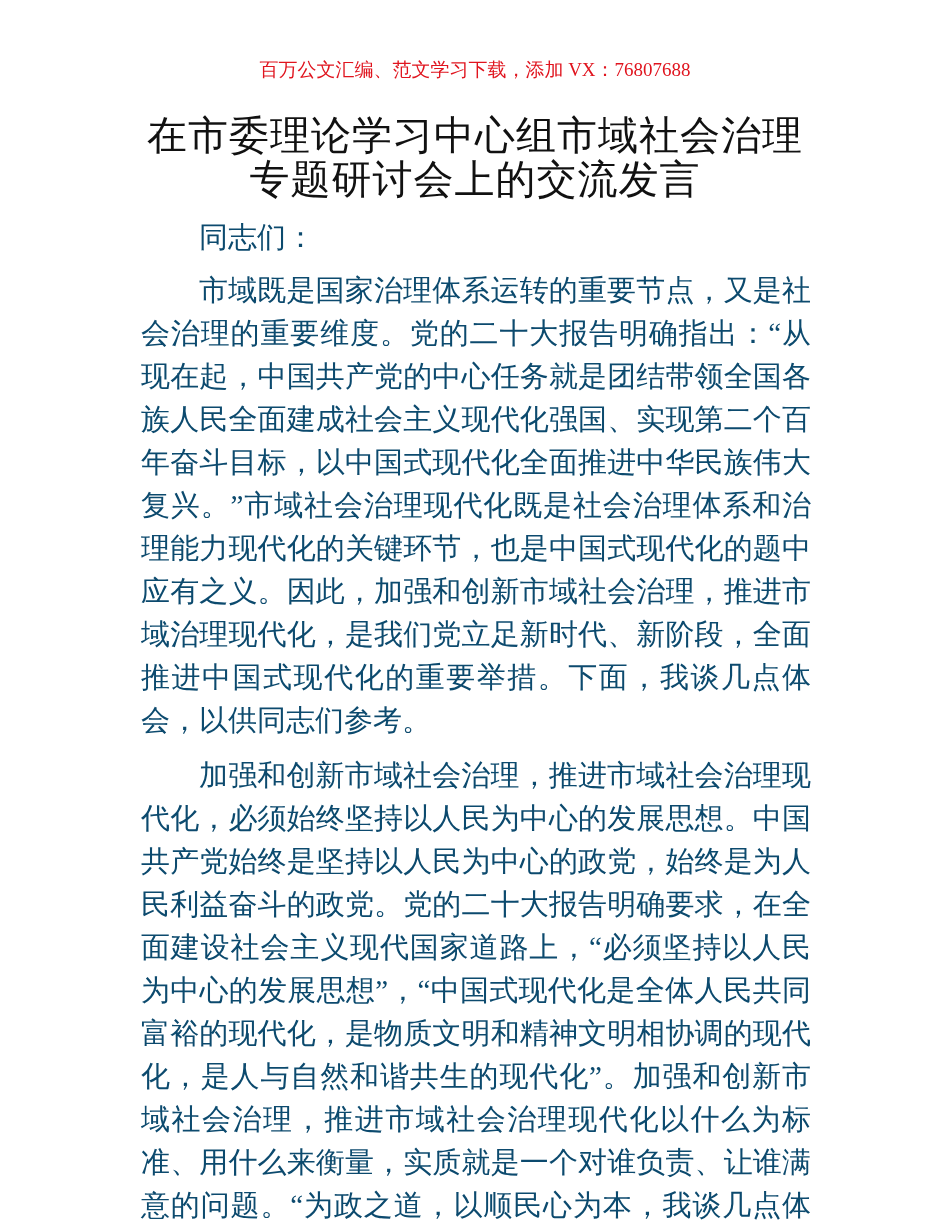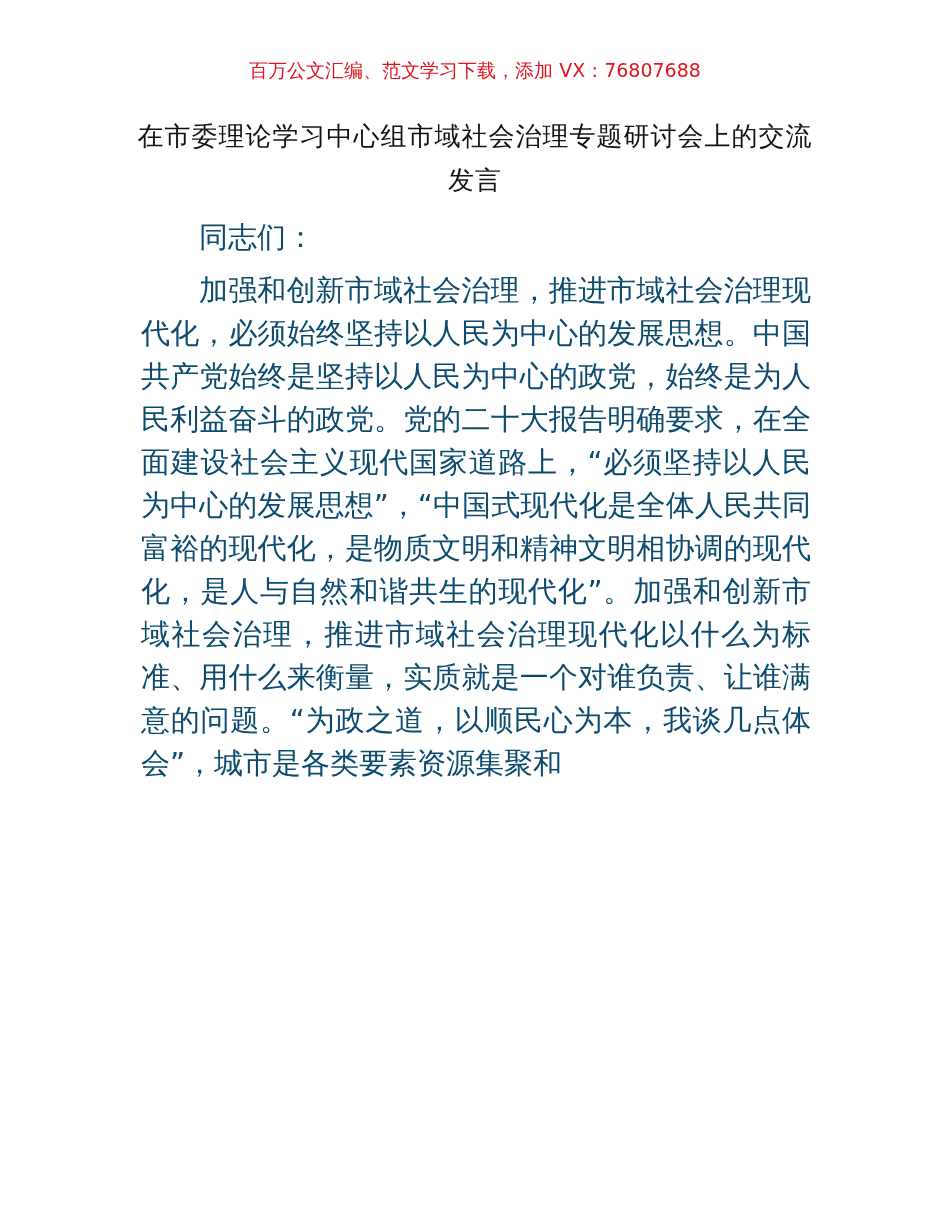--- a/index.html
+++ b/index.html
@@ -14,39 +14,40 @@
       overflow: hidden;
       font-family: "DejaVu Sans", "Liberation Sans", sans-serif;
       color: #111111;
     }
     .page {
       position: absolute;
       left: 0; top: 0;
       width: 857px;
       height: 1230px;
       background: #ffffff;
+      font-family: Liberation Serif, serif;
     }
     .header-note {
       position: absolute;
       top: 56px;
       left: 0;
       width: 950px;
       text-align: center;
       font-size: 19px;
       line-height: 28px;
       color: #e0141e;
       letter-spacing: 0px;
     }
     .title {
       position: absolute;
       top: 114px;
       left: 130px;
       width: 690px;
       text-align: center;
-      font-size: 26px;
+      font-size: 40px;
       line-height: 44px;
       color: #111111;
       letter-spacing: 1px;
       margin: 0;
       font-weight: normal;
     }
     .body-text {
       position: absolute;
       top: 216px;
       left: 141px;
@@ -68,15 +69,16 @@
 </head>
 <body>
 
 <div class="page">
   <div class="header-note">百万公文汇编、范文学习下载，添加 VX：76807688</div>
 
   <h1 class="title">在市委理论学习中心组市域社会治理专题研讨会上的交流发言</h1>
 
   <div class="body-text">
     <p class="salutation">同志们：</p>
+    <p>市域既是国家治理体系运转的重要节点，又是社会治理的重要维度。党的二十大报告明确指出：“从现在起，中国共产党的中心任务就是团结带领全国各族人民全面建成社会主义现代化强国、实现第二个百年奋斗目标，以中国式现代化全面推进中华民族伟大复兴。”市域社会治理现代化既是社会治理体系和治理能力现代化的关键环节，也是中国式现代化的题中应有之义。因此，加强和创新市域社会治理，推进市域治理现代化，是我们党立足新时代、新阶段，全面推进中国式现代化的重要举措。下面，我谈几点体会，以供同志们参考。</p>
     <p>加强和创新市域社会治理，推进市域社会治理现代化，必须始终坚持以人民为中心的发展思想。中国共产党始终是坚持以人民为中心的政党，始终是为人民利益奋斗的政党。党的二十大报告明确要求，在全面建设社会主义现代国家道路上，“必须坚持以人民为中心的发展思想”，“中国式现代化是全体人民共同富裕的现代化，是物质文明和精神文明相协调的现代化，是人与自然和谐共生的现代化”。加强和创新市域社会治理，推进市域社会治理现代化以什么为标准、用什么来衡量，实质就是一个对谁负责、让谁满意的问题。“为政之道，以顺民心为本，我谈几点体会”，城市是各类要素资源集聚和</p>
   </div>
 </div>
 
 </body></html>

